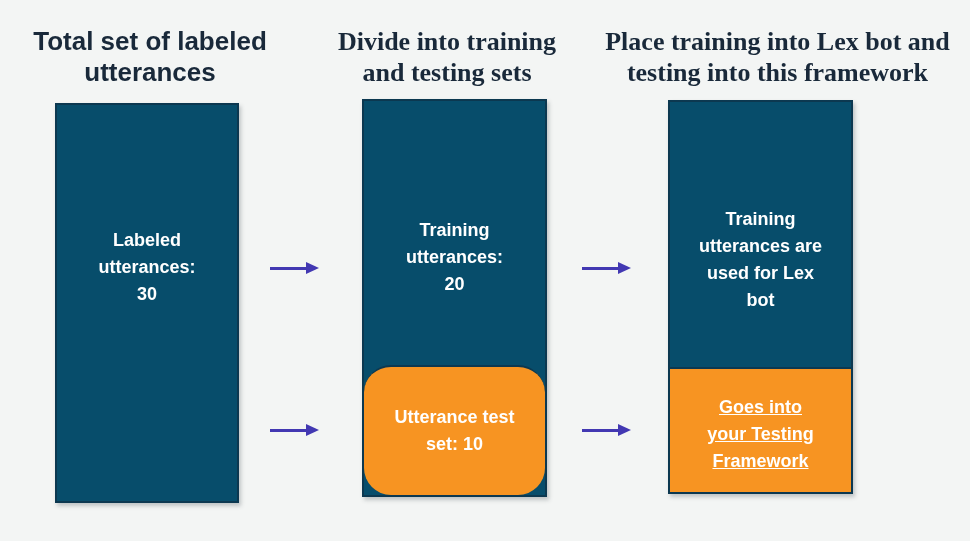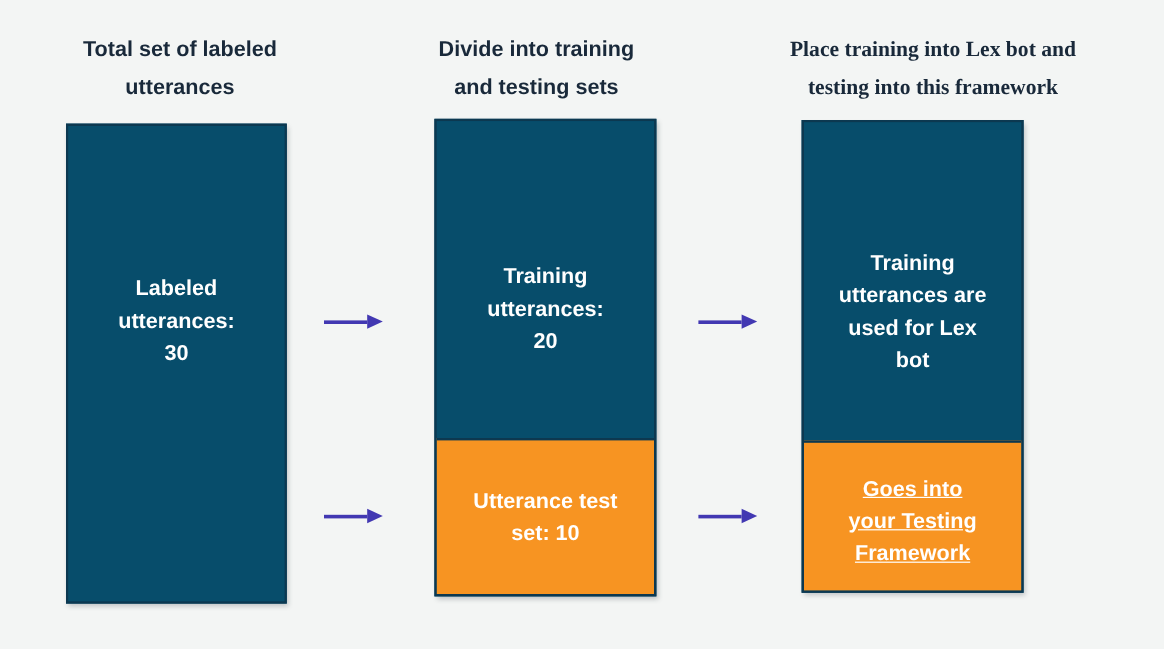--- a/index.html
+++ b/index.html
@@ -20,28 +20,28 @@
     position: relative;
     width: 970px;
     height: 541px;
     background: var(--bg);
     overflow: hidden;
   }
   .col-header {
     position: absolute;
     top: 26px;
     text-align: center;
-    font-size: 18px;
+    font-size: 26px;
     line-height: 31px;
     font-weight: 600;
     color: var(--header_text);
     white-space: pre-line;
   }
   .h1 { left: 5px;   width: 290px; }
-  .h2 { left: 312px; width: 270px; }
+  .h2 { left: 312px; width: 270px; font-family: Liberation Serif, serif; }
   .h3 { left: 590px; width: 375px; font-family: Liberation Serif, serif; }
 
   .flow-box {
     position: absolute;
     border: 2px solid var(--navy_border);
     background: var(--navy);
     display: flex;
     flex-direction: column;
     box-shadow: 2px 3px 4px rgba(40, 50, 60, 0.25);
   }
@@ -60,21 +60,21 @@
     font-weight: 600;
     white-space: pre-line;
   }
   .seg.blue   { background: var(--navy); }
   .seg.orange { background: var(--orange); border-top: 2px solid var(--navy_border); }
 
   .box1 .seg.blue { flex: 1; }
   .box1 .seg-text { transform: translateY(-36px); }
 
   .box2 .seg.blue   { height: 264px; }
-  .box2 .seg.orange { flex: 1; }
+  .box2 .seg.orange { flex: 1; border-radius: 27px; }
   .box2 .seg.blue .seg-text { transform: translateY(24px); }
 
   .box3 .seg.blue   { height: 265px; }
   .box3 .seg.orange { flex: 1; text-decoration: underline; }
   .box3 .seg.blue .seg-text { transform: translateY(25px); }
   .box3 .seg.orange .seg-text { transform: translateY(4px); }
 
   .arrow {
     position: absolute;
     display: flex;

